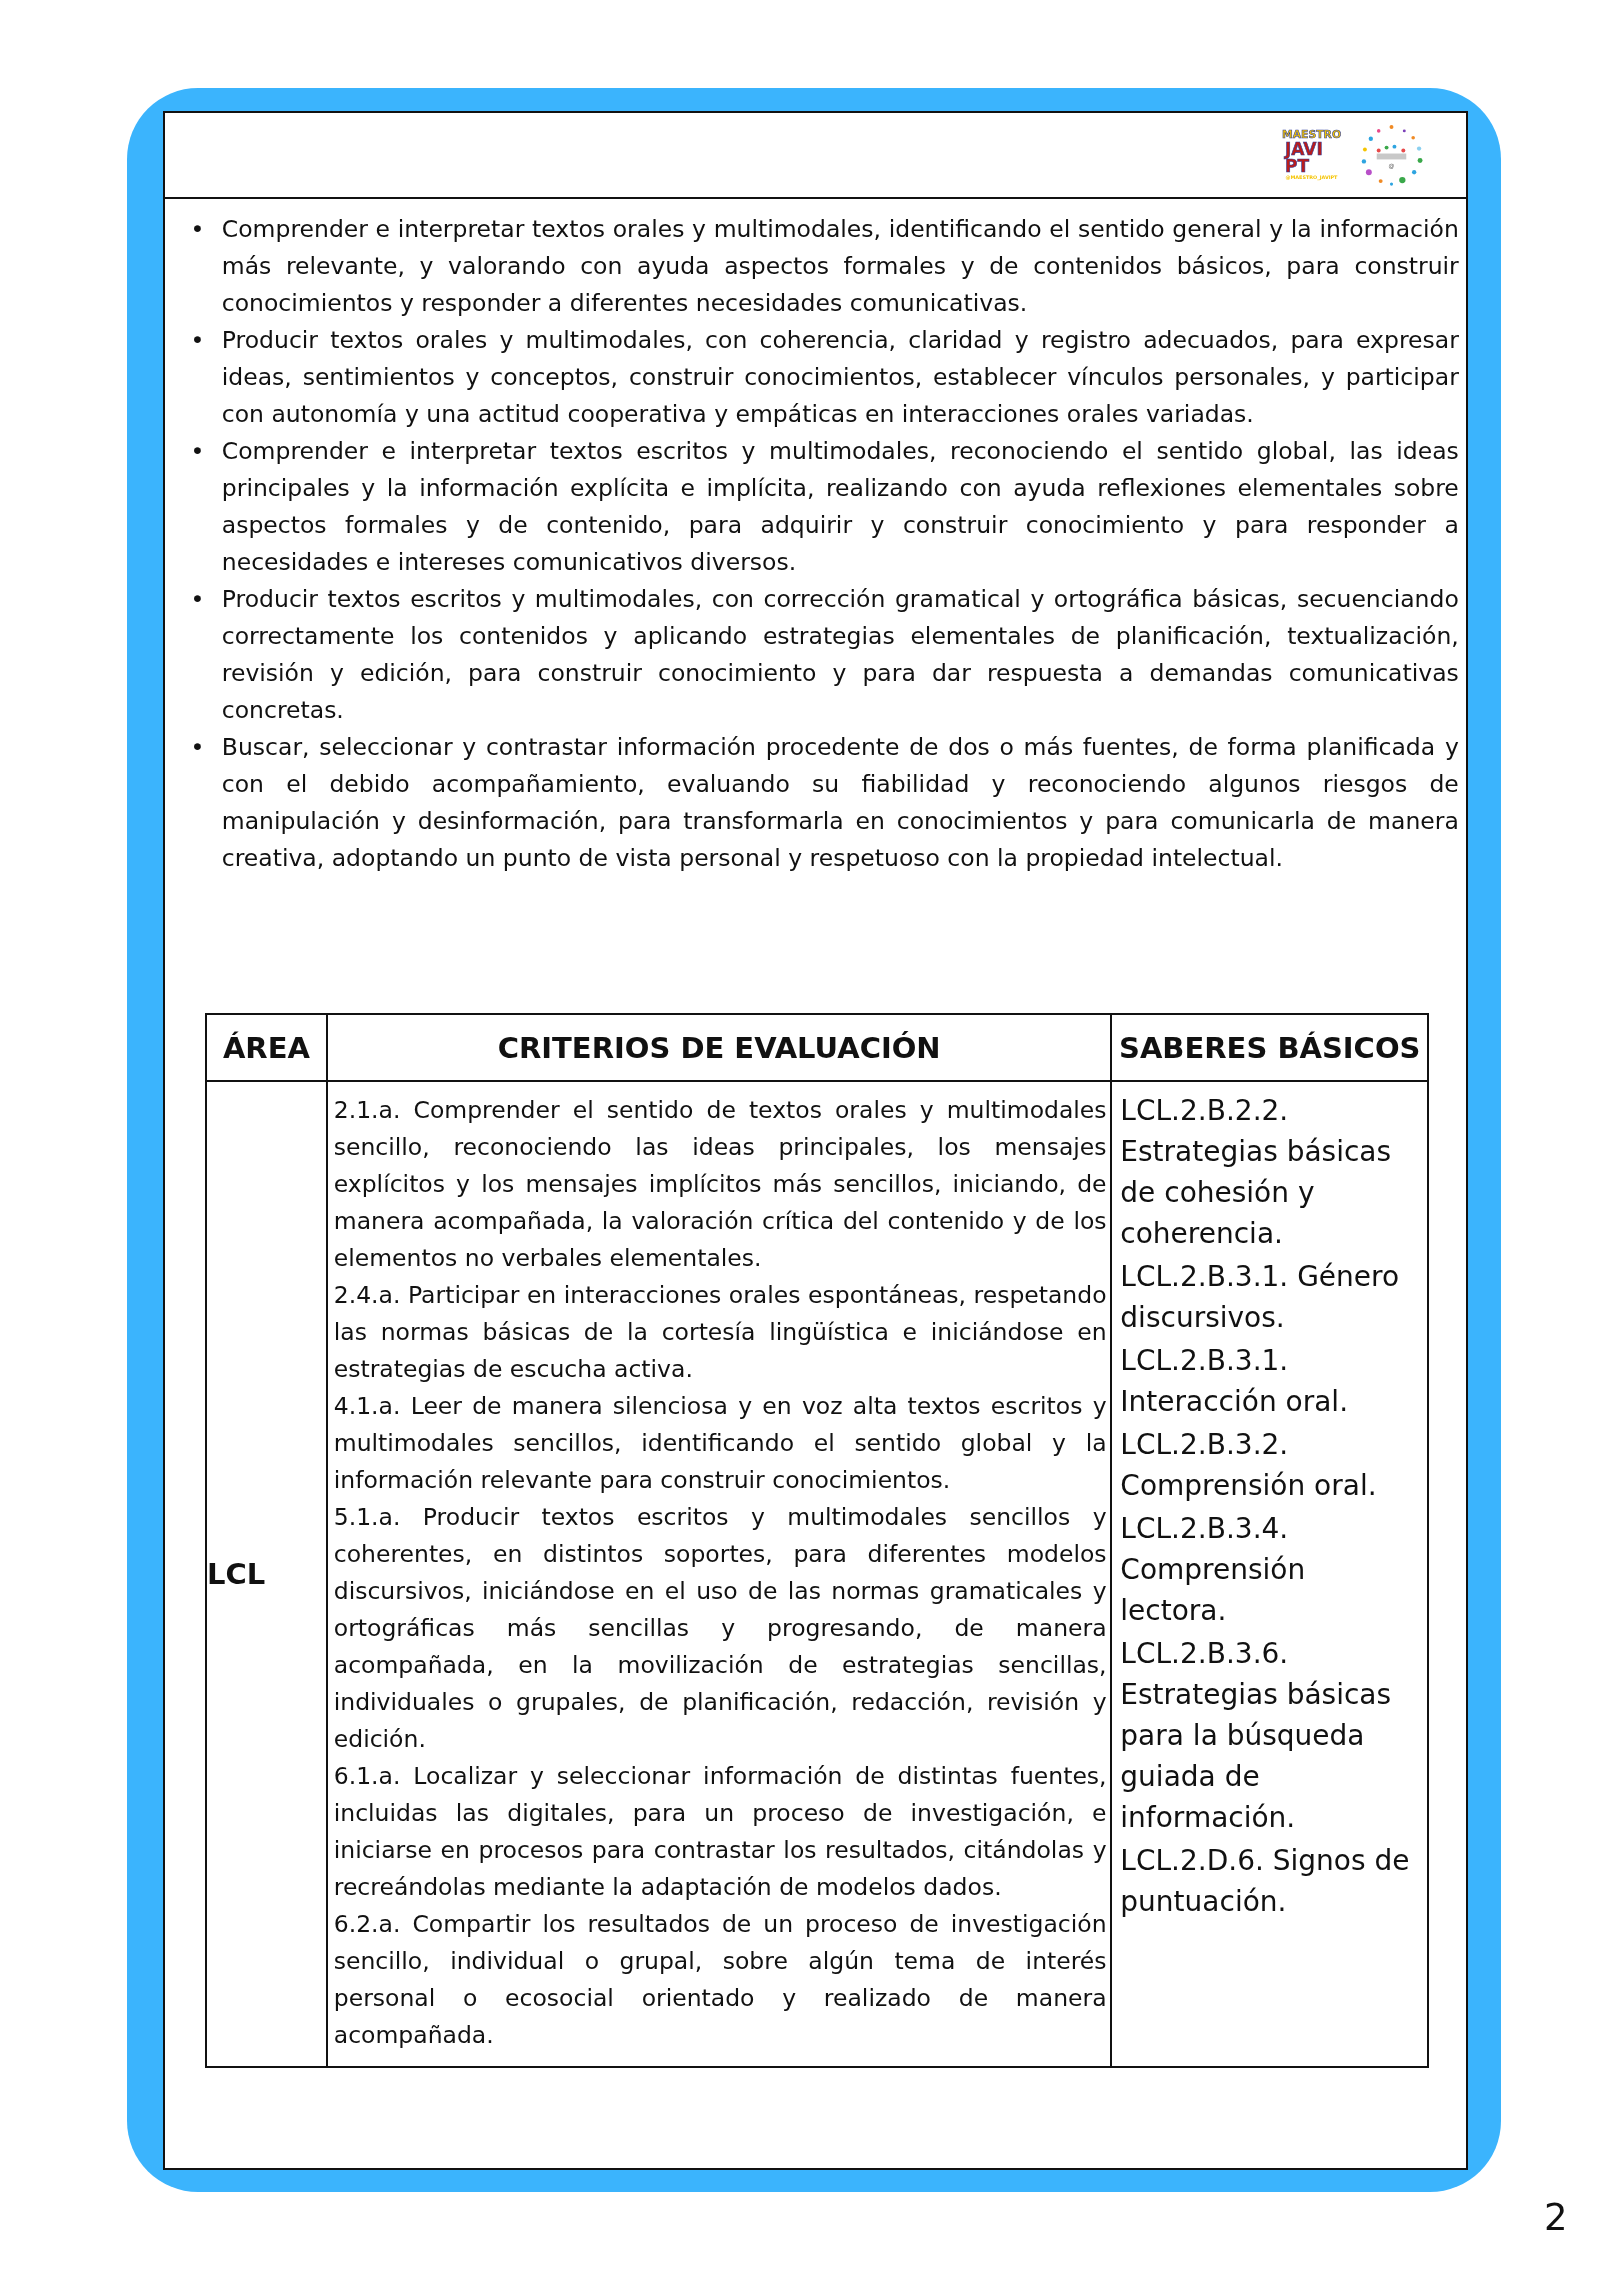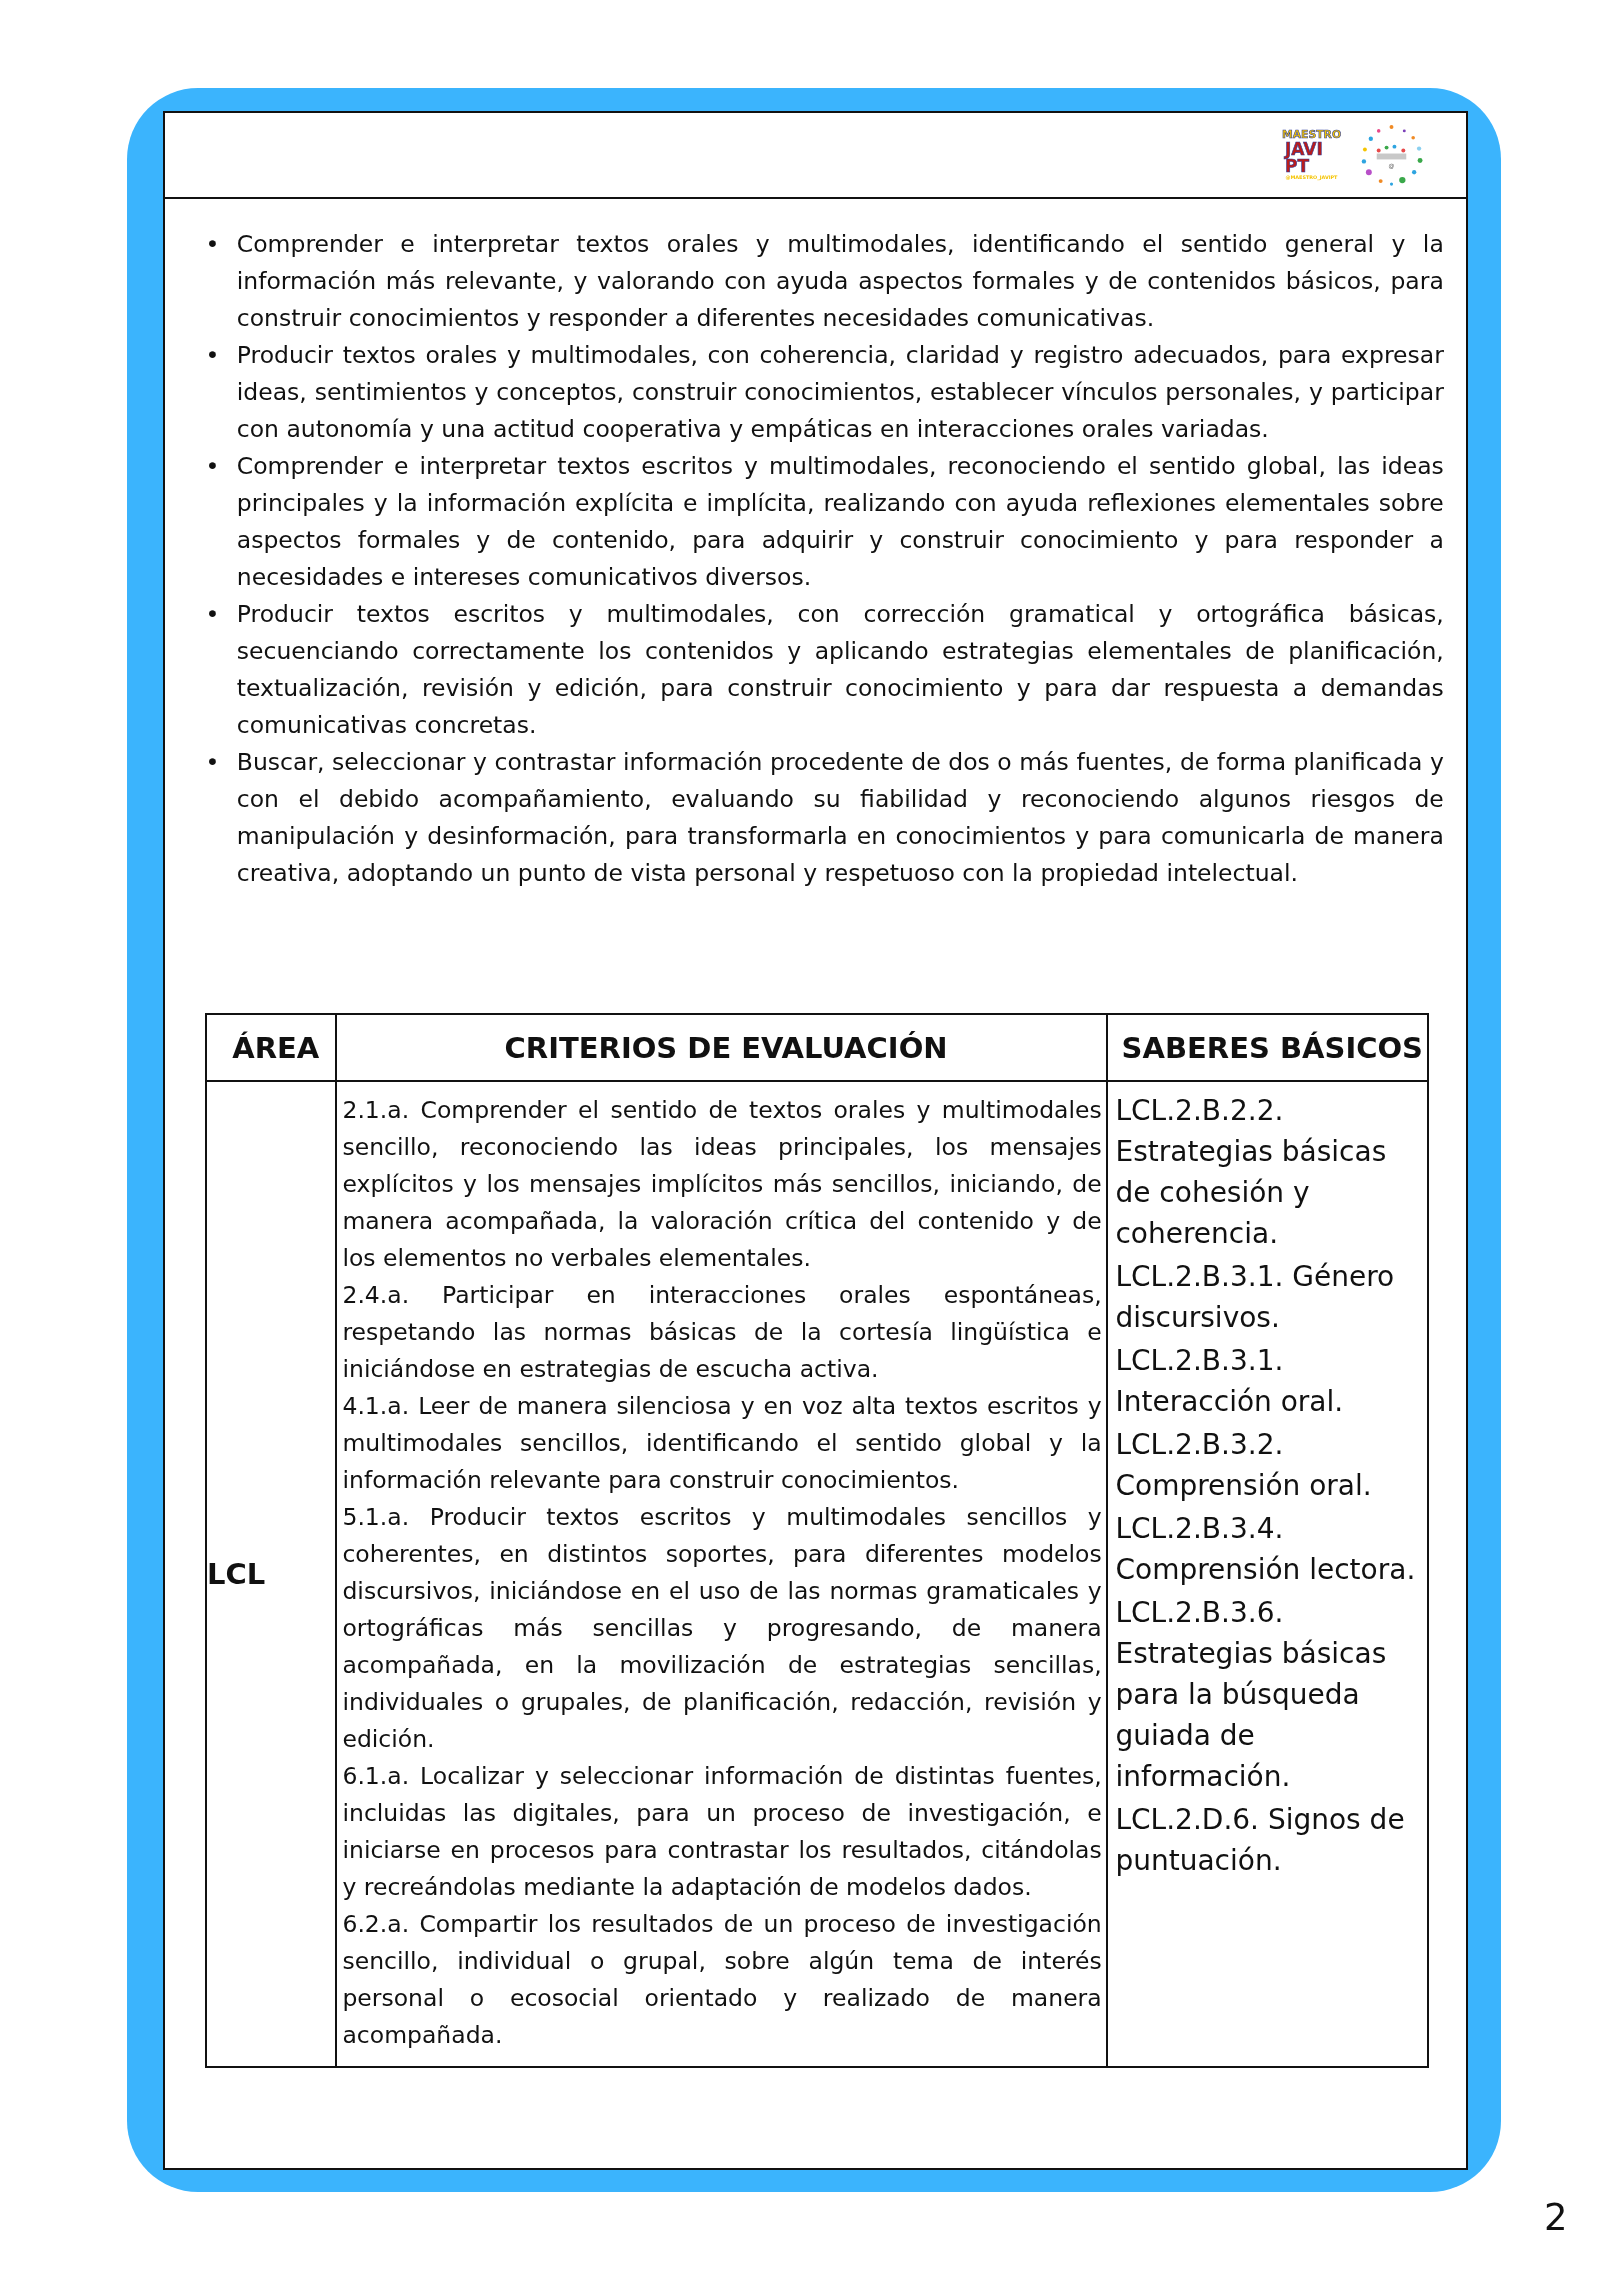--- a/index.html
+++ b/index.html
@@ -20,30 +20,30 @@
                display: flex; flex-direction: column; align-items: center; justify-content: center;
                font-family: "DejaVu Sans", sans-serif; font-weight: 900; line-height: 1; }
   .logo-javi .l1 { font-size: 10.8px; color: #f5c400; -webkit-text-stroke: 0.6px #2c3e9e; }
   .logo-javi .l2 { font-size: 17px; color: #b91c1c; -webkit-text-stroke: 0.6px #2c3e9e; }
   .logo-javi .l3 { font-size: 4.9px; color: #f5c400; }
   .logo-circle { position: absolute; left: 1192px; top: 9.8px; width: 69px; height: 65px; }
 
   .intro { position: absolute; left: 9.8px; top: 98px; width: 1284px; font-size: 23.5px;
            line-height: 37px; }
   .intro .lead b { font-weight: bold; }
-  .intro ul { margin: 15px; padding: 0; list-style: none; }
+  .intro ul { margin: 0; padding: 0; list-style: none; }
   .intro li { position: relative; padding-left: 47px; text-align: justify;
               text-align-last: left; }
   .intro li::before { content: "\2022"; position: absolute; left: 15.7px; top: 0; font-size: 23.5px; }
 
   .crit-table { position: absolute; left: 40px; top: 900px; width: 1224px;
                 border-collapse: collapse; font-size: 23.5px; }
   .crit-table th, .crit-table td { border: 2px solid #111; padding: 0; }
   .crit-table th { height: 65px; font-weight: bold; font-size: 29px; text-align: center;
-                   font-family: "DejaVu Sans", sans-serif; padding-left: 10px; }
+                   font-family: "DejaVu Sans", sans-serif; }
   .col-area { width: 119px; }
   .col-crit { width: 785px; }
   .col-sab { width: 315px; }
   .area-cell { text-align: left; vertical-align: middle; font-weight: bold; font-size: 29px; }
   .crit-cell { vertical-align: top; padding: 9.8px 3.9px 11.8px 5.9px !important; line-height: 37px; }
   .crit-cell p { margin: 0; text-align: justify; text-align-last: left; }
   .sab-cell { vertical-align: top; padding: 5.9px 5.9px 0 5.9px !important; font-size: 28px;
               line-height: 41px; }
   .sab-cell p { margin: 2px; }
 

